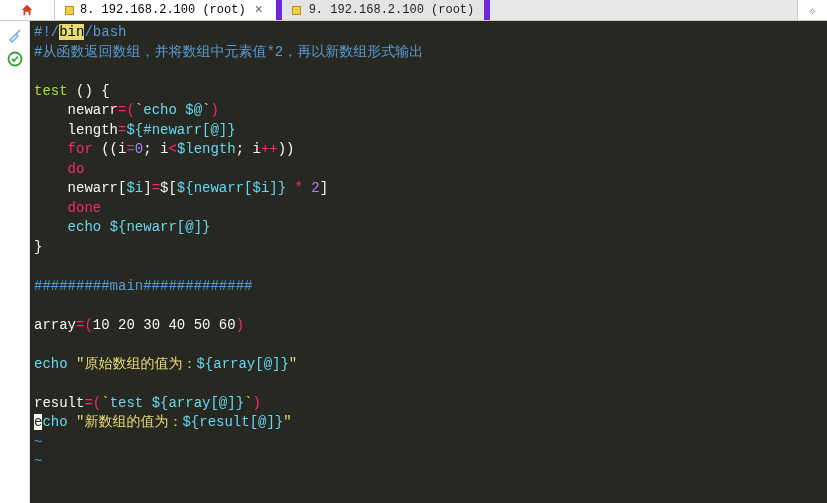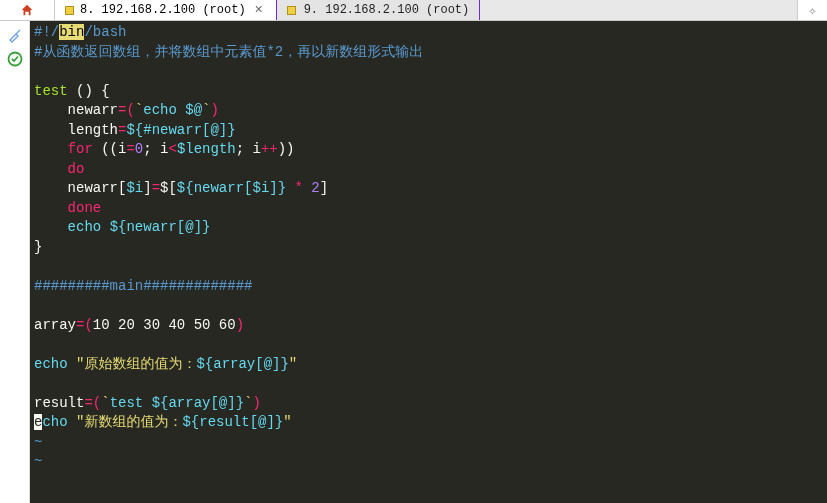--- a/index.html
+++ b/index.html
@@ -25,21 +25,21 @@
   border-right: 1px solid #ccc;
   background: #fff;
 }
 .tab-home svg { width: 14px; height: 14px; }
 .tab {
   display: flex;
   align-items: center;
   padding: 0 10px;
   font-size: 12px;
   color: #222;
-  border-right: 1px solid #6d28d9;
+  border-right: 6px solid #6d28d9;
   gap: 6px;
   height: 100%;
   min-width: 140px;
   cursor: pointer;
 }
 .tab.active {
   background: #fff;
   color: #000;
 }
 .tab-icon { width: 9px; height: 9px; background: #f0d040; border: 1px solid #b09020; flex-shrink: 0; }

